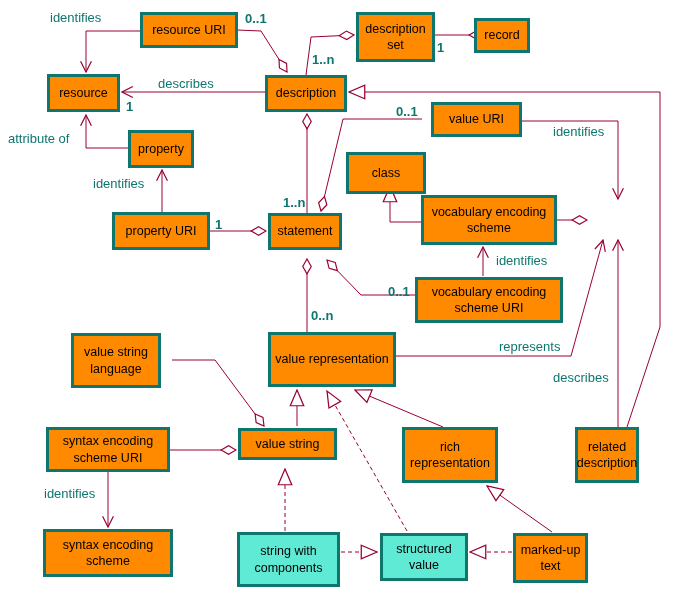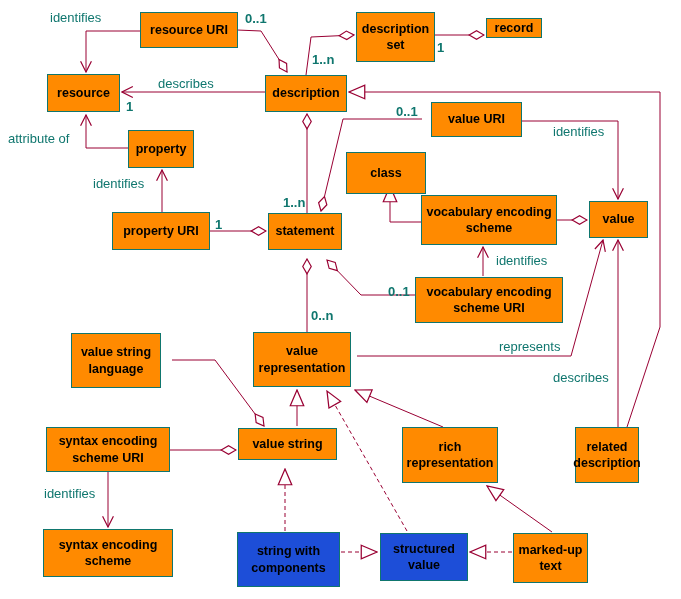--- a/index.html
+++ b/index.html
@@ -3,25 +3,25 @@
 <meta charset="utf-8">
 <style>
   html,body{margin:0;padding:0;background:#fff;}
   #canvas{
     position:relative;width:681px;height:599px;background:#fff;
     font-family:"Liberation Sans", sans-serif;overflow:hidden;
   }
   #wires{position:absolute;left:0;top:0;z-index:1;}
   .node{
     position:absolute;z-index:2;box-sizing:border-box;
-    background:#FF8A00;border:1px solid #0f766e;
+    background:#FF8A00;border:3px solid #0f766e;
     display:flex;align-items:center;justify-content:center;text-align:center;
-    font-size:12.5px;line-height:1.3;color:#000;padding:1px 2px;font-weight:bold;
+    font-size:12.5px;line-height:1.3;color:#000;padding:1px 2px;
   }
-  .node.white{background:#1d4ed8;}
+  .node.white{background:#5eead4;}
   .elabel{
     position:absolute;z-index:2;color:#0f766e;font-size:13px;white-space:nowrap;
   }
   .mult{font-weight:bold;}
 </style>
 </head>
 <body>
 
 <div id="canvas">
 
@@ -67,30 +67,29 @@
       <path d="M407,531 L327,391" stroke-dasharray="4 3" marker-end="url(#tri)"></path>
       <path d="M341,552 L377,552" stroke-dasharray="4 3" marker-end="url(#tri)"></path>
       <path d="M512,552 L470,552" stroke-dasharray="4 3" marker-end="url(#tri)"></path>
     </g>
   </svg>
 
   <div class="node" style="left:47px;top:74px;width:73px;height:38px">resource</div>
   <div class="node" style="left:140px;top:12px;width:98px;height:36px">resource URI</div>
   <div class="node" style="left:265px;top:75px;width:82px;height:37px">description</div>
   <div class="node" style="left:356px;top:12px;width:79px;height:50px">description set</div>
-  <div class="node" style="left:486px;top:18px;width:56px;height:20px">record</div>
+  <div class="node" style="left:474px;top:18px;width:56px;height:35px">record</div>
   <div class="node" style="left:128px;top:130px;width:66px;height:38px">property</div>
   <div class="node" style="left:112px;top:212px;width:98px;height:38px">property URI</div>
   <div class="node" style="left:268px;top:213px;width:74px;height:37px">statement</div>
   <div class="node" style="left:346px;top:152px;width:80px;height:42px">class</div>
   <div class="node" style="left:431px;top:102px;width:91px;height:35px">value URI</div>
   <div class="node" style="left:421px;top:195px;width:136px;height:50px">vocabulary encoding scheme</div>
   <div class="node" style="left:415px;top:277px;width:148px;height:46px">vocabulary encoding scheme URI</div>
-  <div class="node" style="left:589px;top:201px;width:59px;height:37px">value</div>
-  <div class="node" style="left:253px;top:332px;width:98px;height:55px">value representation</div>
+  <div class="node" style="left:268px;top:332px;width:128px;height:55px">value representation</div>
   <div class="node" style="left:71px;top:333px;width:90px;height:55px">value string language</div>
   <div class="node" style="left:238px;top:428px;width:99px;height:32px">value string</div>
   <div class="node" style="left:46px;top:427px;width:124px;height:45px">syntax encoding scheme URI</div>
   <div class="node" style="left:43px;top:529px;width:130px;height:48px">syntax encoding scheme</div>
   <div class="node" style="left:402px;top:427px;width:96px;height:56px">rich representation</div>
   <div class="node" style="left:575px;top:427px;width:64px;height:56px">related description</div>
   <div class="node white" style="left:237px;top:532px;width:103px;height:55px">string with components</div>
   <div class="node white" style="left:380px;top:533px;width:88px;height:48px">structured value</div>
   <div class="node" style="left:513px;top:533px;width:75px;height:50px">marked-up text</div>
 

